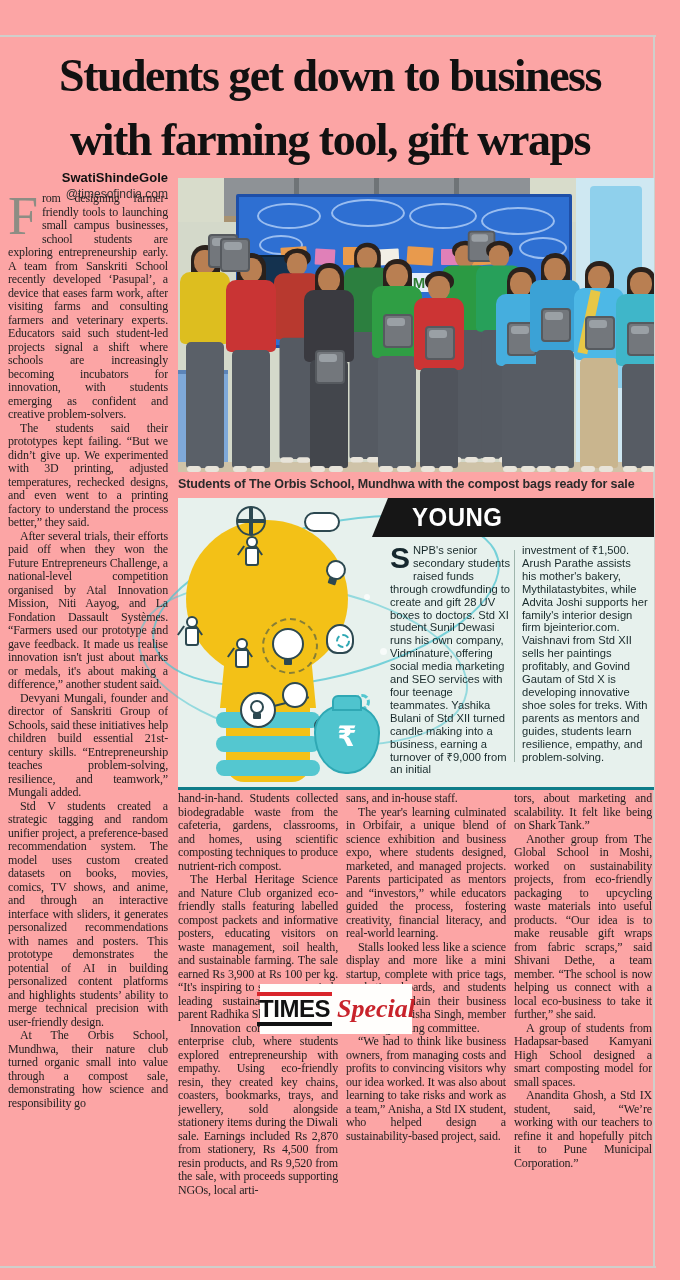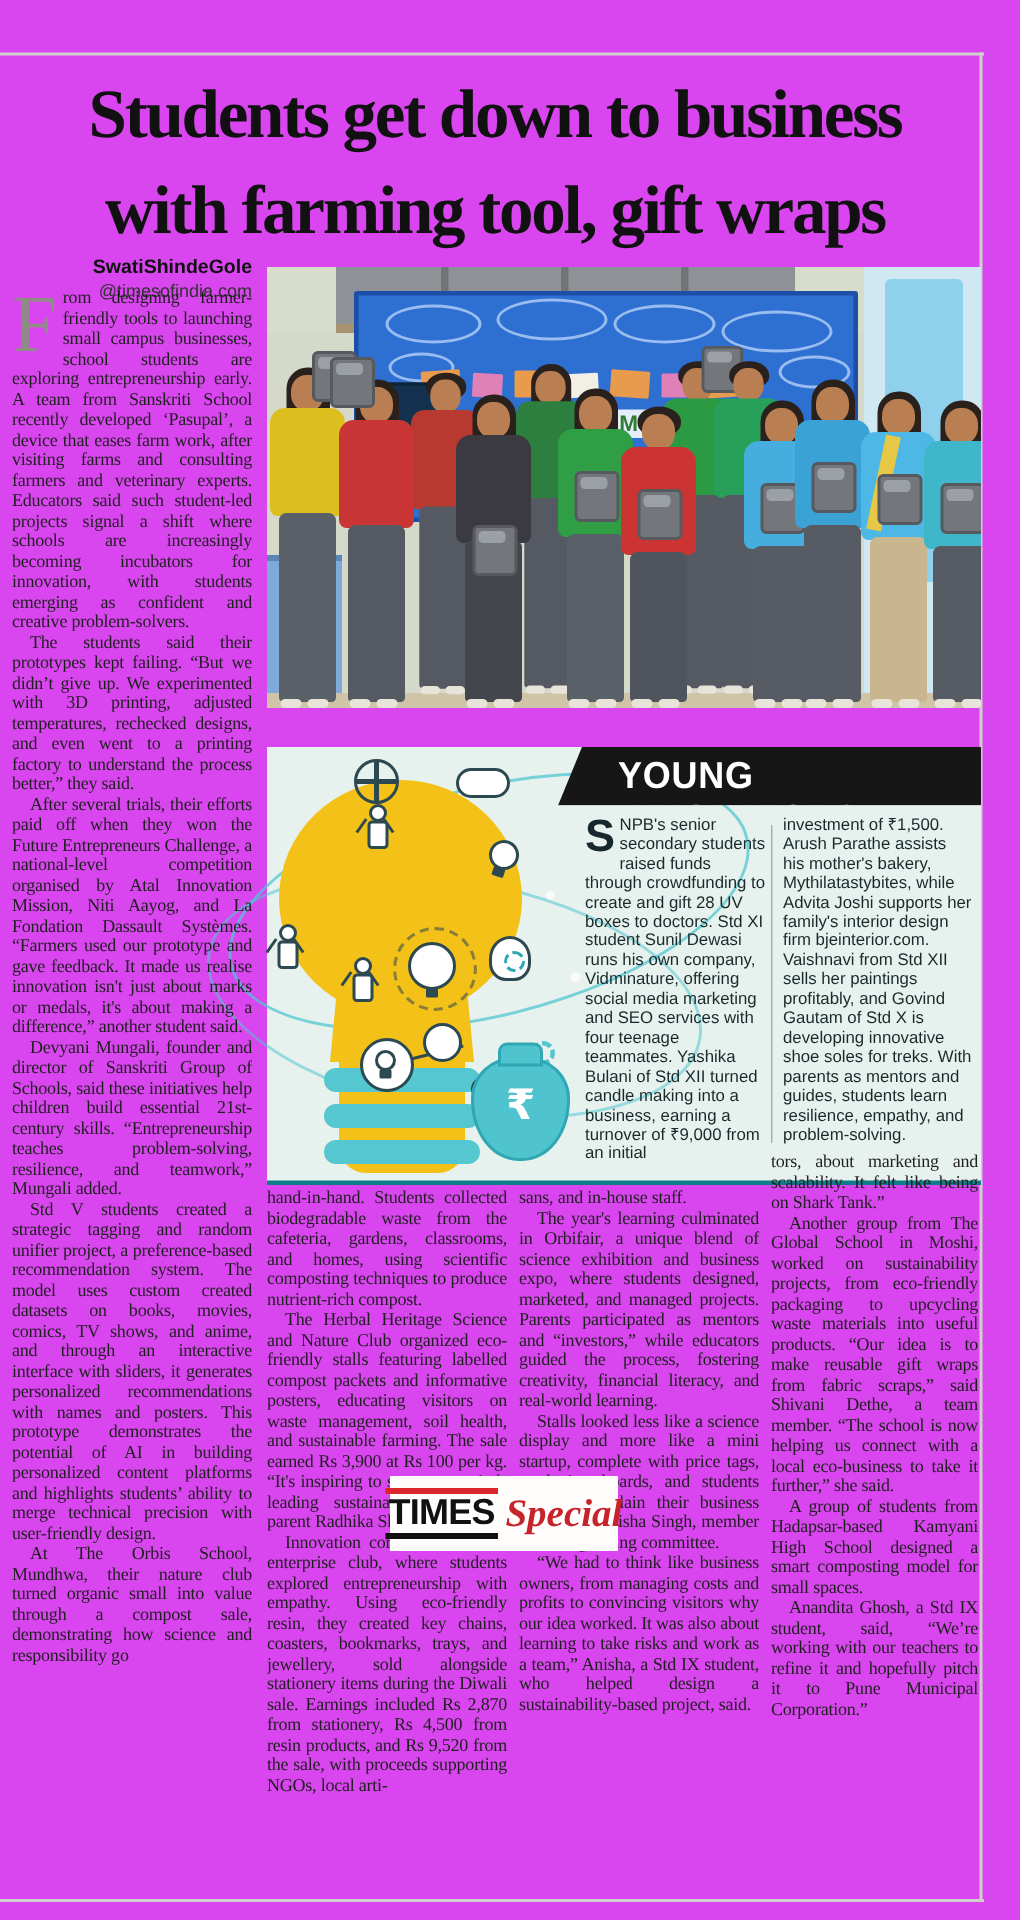--- a/index.html
+++ b/index.html
@@ -1,16 +1,16 @@
 <!DOCTYPE html>
 <html><head>
 <meta charset="utf-8">
 <style>
   html,body{margin:0;padding:0;background:#ffffff;}
-  #page{position:relative;width:680px;height:1280px;background:#d946ef;overflow:hidden;
+  #page{position:relative;width:680px;height:1280px;background:#fca5a5;overflow:hidden;
         font-family:"Liberation Serif",serif;color:#222;}
   .hline,.vline{position:absolute;background:#cfcfcb;}
   
   #headline{position:absolute;left:8px;top:44px;width:644px;text-align:center;
     font-weight:700;font-size:46px;line-height:64px;letter-spacing:-1.5px;color:#111;}
   
   #byline{position:absolute;left:12px;top:170px;width:156px;text-align:right;
     font-family:"Liberation Sans",sans-serif;line-height:16px;}
   #byline .auth{font-weight:700;font-size:13px;color:#111;}
   #byline .handle{font-size:12px;color:#333;}
@@ -92,21 +92,21 @@
   #moneybag::before{content:"";position:absolute;left:16px;top:-11px;width:26px;height:12px;background:#4fc4ce;border:2px solid #2fa8b4;border-radius:6px 6px 0 0;}
   #moneybag span{position:absolute;left:0;top:14px;width:100%;text-align:center;color:#fff;
     font-family:"DejaVu Sans",sans-serif;font-weight:700;font-size:28px;line-height:34px;}
   
   .col{position:absolute;overflow:hidden;text-align:justify;font-size:12px;line-height:13.5px;letter-spacing:-.15px;color:#1f1f1f;}
   .col p{margin:0;text-indent:12px;}
   .col p.noind{text-indent:0;}
   #col1{left:8px;top:192px;width:160px;height:1076px;}
   #col2{left:178px;top:792px;width:160px;height:476px;}
   #col3{left:346px;top:792px;width:160px;height:476px;}
-  #col4{left:514px;top:768px;width:138px;height:476px;}
+  #col4{left:514px;top:792px;width:138px;height:476px;}
   #col1 p.drop::first-letter{float:left;font-size:54px;line-height:44px;padding:2px 4px 0 0;color:#8d8d84;}
   .subhead{font-family:"Liberation Sans",sans-serif;font-weight:800;font-size:12.5px;line-height:15px;
     letter-spacing:-.2px;color:#101010;margin:9px 0 4px;text-align:left;}
   
   #ts{position:absolute;left:260px;top:984px;width:152px;height:50px;background:#fffefc;z-index:5;
       display:flex;align-items:center;justify-content:center;}
   #ts .t{font-family:"Liberation Sans",sans-serif;font-weight:800;font-size:24px;line-height:26px;
       color:#111;border-top:4px solid #d9252b;border-bottom:4px solid #111;padding:0 2px;letter-spacing:-.5px;}
   #ts .s{font-family:"Liberation Serif",serif;font-style:italic;font-weight:700;font-size:26px;color:#c8232b;margin-left:5px;}
 </style>
@@ -245,20 +245,21 @@
         </div>
         <div class="fig" style="left: 436px; top: 92px; height: 202px;">
           <div class="hair long"></div>
           <div class="head"></div>
           <div class="shirt" style="background: rgb(63, 182, 201);"></div>
           <div class="pants" style="background: rgb(87, 92, 100);"></div>
           <div class="bag chest"></div>
         </div>
       </div>
   </div>
+  <div id="caption">Students of The Orbis School, Mundhwa with the compost bags ready for sale</div>
 
   <div id="panel">
     <div id="orbit1" class="orbit"></div>
     <div id="orbit2" class="orbit"></div>
     <div id="illo">
       <div id="bulb-circle" class="bulbY"></div>
       <div id="bulb-neck" class="bulbY"></div>
       <div id="bulb-basecol" class="bulbY"></div>
       <div class="bar" style="top:214px;"></div>
       <div class="bar" style="top:238px;"></div>

